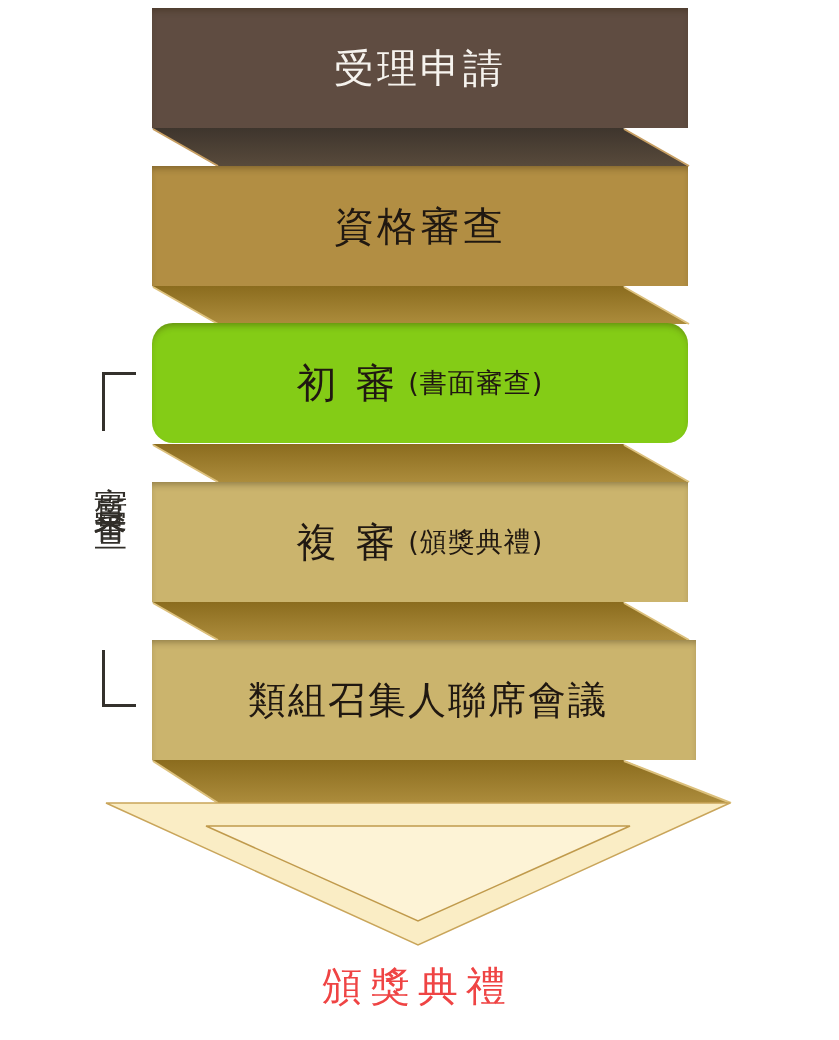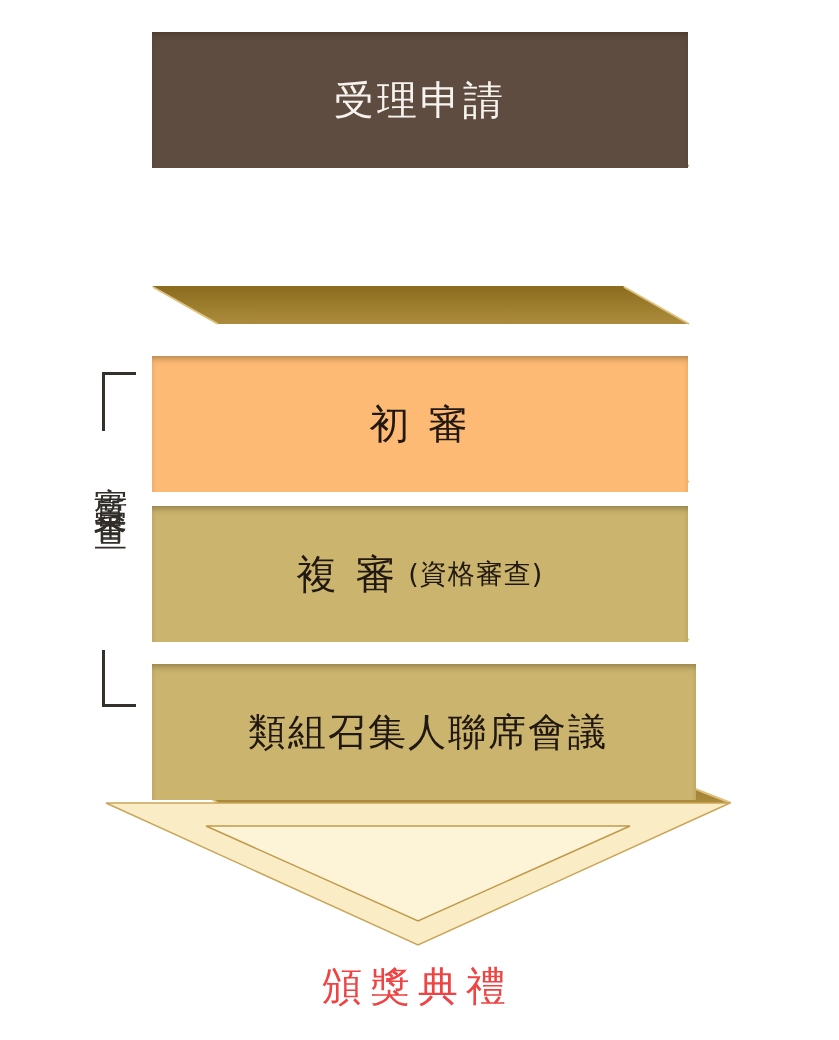--- a/index.html
+++ b/index.html
@@ -18,44 +18,43 @@
   #shapes {
     position: absolute;
     left: 0; top: 0;
     width: 839px; height: 1040px;
     z-index: 1;
   }
   .step-box {
     position: absolute;
     left: 152px;
     width: 536px;
-    height: 136px;
+    height: 120px;
     z-index: 2;
     display: flex;
     align-items: center;
     justify-content: center;
     gap: 10px;
     box-shadow: inset 0 5px 7px -3px rgba(40,25,5,0.38);
-    margin-top: 24px;
   }
   .step-box .main {
     font-size: 40px;
     letter-spacing: 3px;
     font-weight: 500;
     white-space: pre;
   }
   .step-box .sub {
     font-size: 27px;
     letter-spacing: 1px;
     font-weight: 500;
     white-space: pre;
   }
   #box1 { top: 8px;   background: #5F4C41; color: #F6F3EE; }
   #box2 { top: 166px; background: #B28E43; color: #201811; }
-  #box3 { top: 332px; background: #fdba74; color: #201811; }
+  #box3 { top: 323px; background: #84cc16; color: #201811; border-radius: 21px; }
   #box4 { top: 482px; background: #CBB46D; color: #201811; text-align: center; }
   #box5 { top: 640px; background: #CBB46D; color: #201811; padding-left: 8px; }
   #box5 .main { font-size: 38px; letter-spacing: 2px; }
 
   .overlay-label {
     position: absolute;
     left: 106px;
     width: 624px;
     text-align: center;
     z-index: 3;
@@ -150,28 +149,32 @@
     <polygon points="106,803 730,803 418,945" fill="none" stroke-width="1.5" stroke="#C9A55A"></polygon>
 
     <polygon points="206,826 630,826 418,921" stroke-width="1.5" fill="#FDF3D6"></polygon>
     <polygon points="206,826 630,826 418,921" fill="none" stroke-width="1.5" stroke="#C09A4C"></polygon>
   </svg>
 
   <div id="box1" class="step-box">
     <span class="main">受理申請</span>
   </div>
 
+  <div id="box2" class="step-box">
+    <span class="main">資格審查</span>
+  </div>
 
   <div id="box3" class="step-box">
     <span class="main">初 審</span>
+    <span class="sub">(書面審查)</span>
   </div>
 
   <div id="box4" class="step-box">
     <span class="main">複 審</span>
-    <span class="sub">(資格審查)</span>
+    <span class="sub">(頒獎典禮)</span>
   </div>
 
   <div id="box5" class="step-box">
     <span class="main">類組召集人聯席會議</span>
   </div>
 
 
   <div id="footer-label" class="overlay-label">頒獎典禮</div>
 
   <div id="bracket-top" class="bracket"></div>

